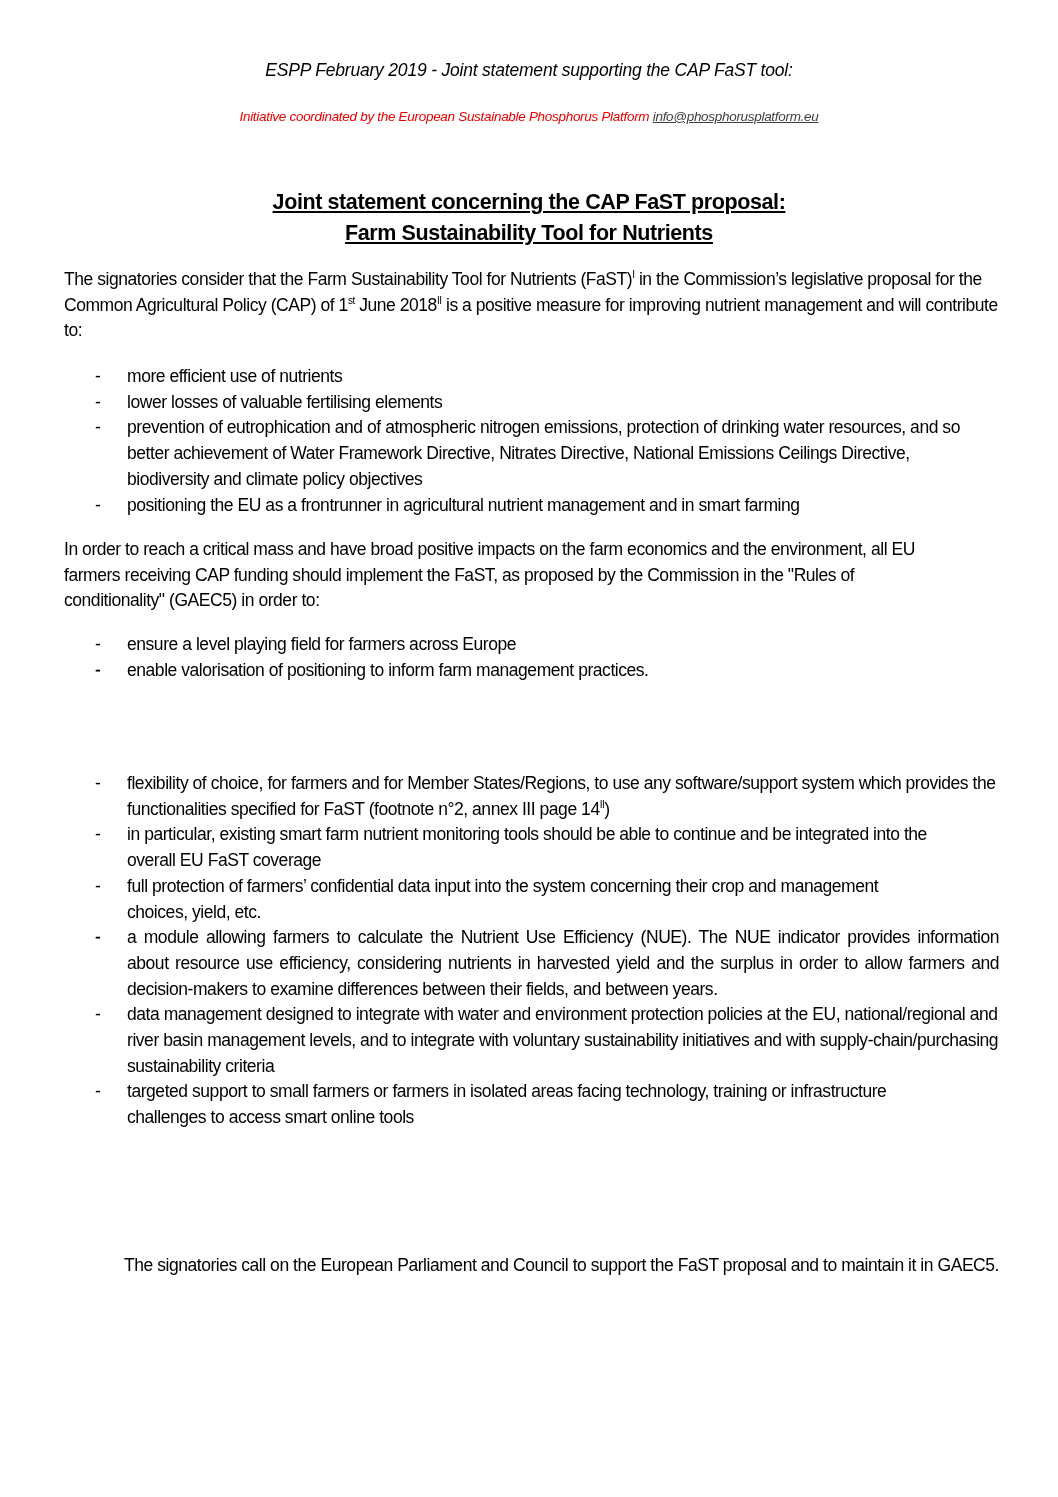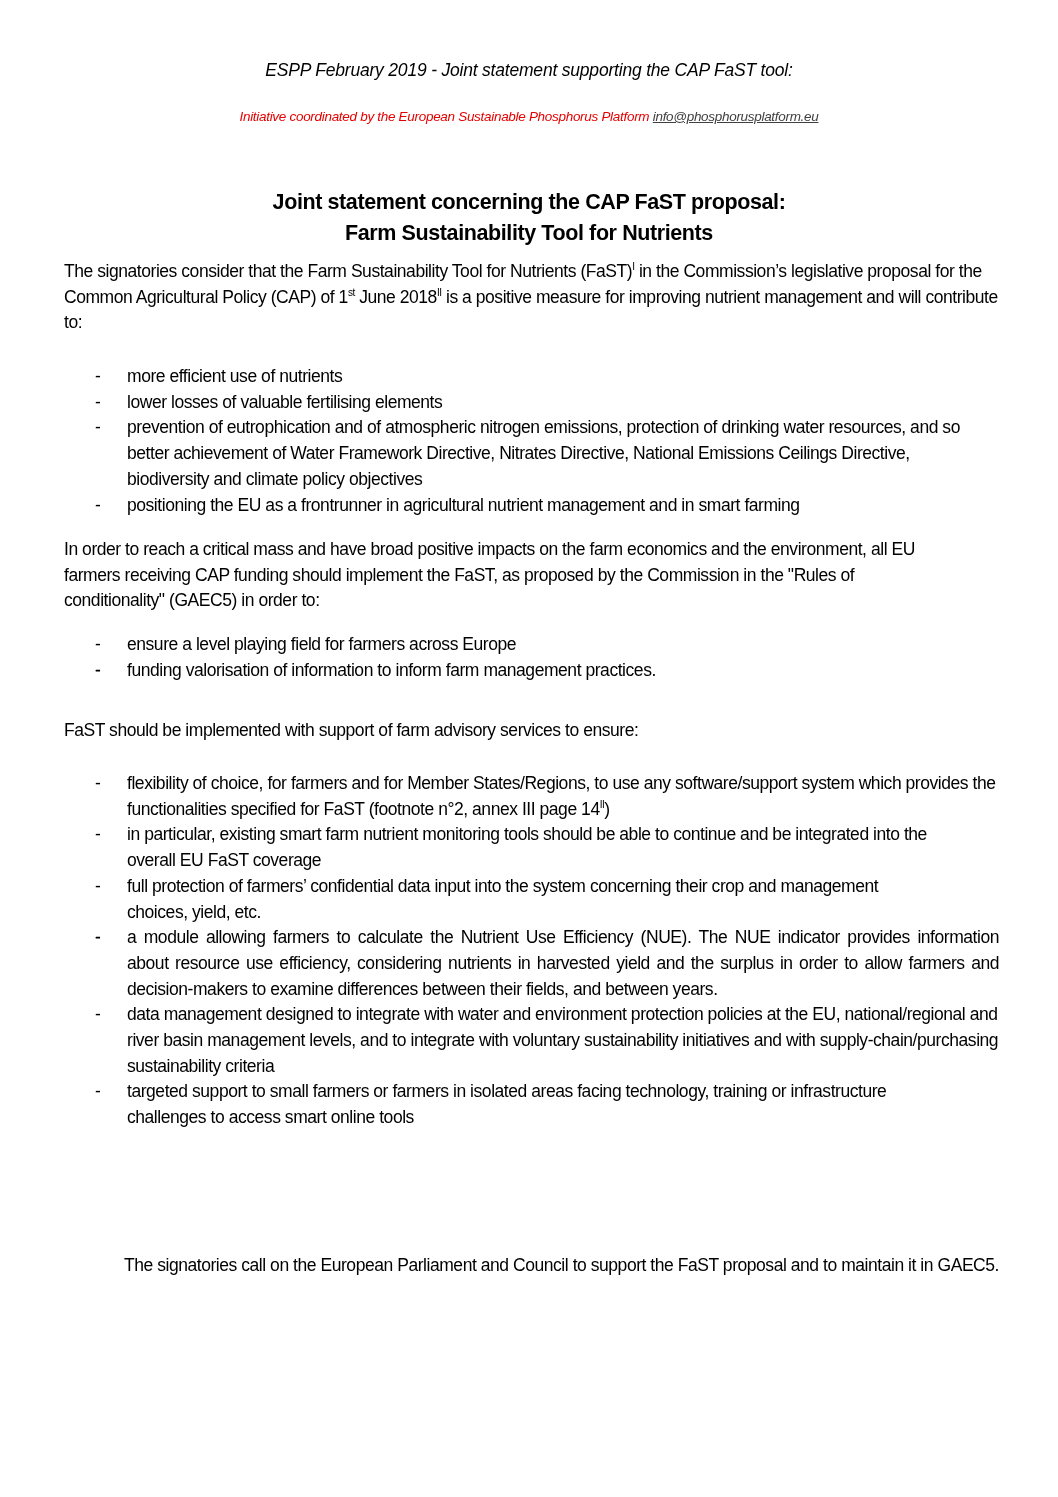--- a/index.html
+++ b/index.html
@@ -49,20 +49,21 @@
     left: 0;
     top: 187px;
     width: 1058px;
     text-align: center;
     font-weight: bold;
     font-size: 21.5px;
     line-height: 31px;
     letter-spacing: -0.4px;
   }
   .main-title span {
+    text-decoration: underline;
     display: block;
   }
   .body-text {
     position: absolute;
     left: 64px;
     width: 935px;
     font-size: 17.5px;
     line-height: 25.7px;
     letter-spacing: -0.45px;
   }
@@ -100,48 +101,45 @@
 
   <div class="header-line header-title">ESPP February 2019 - Joint statement supporting the CAP FaST tool:</div>
 
   <div class="header-line header-initiative"><span>Initiative coordinated by the European Sustainable Phosphorus Platform </span><a>info@phosphorusplatform.eu</a></div>
 
   <div class="main-title">
     <span>Joint statement concerning the CAP FaST proposal:</span>
     <span>Farm Sustainability Tool for Nutrients</span>
   </div>
 
-  <div class="body-text" style="top:259px;">
+  <div class="body-text" style="top:267px;">
     <p class="para"><span>The signatories consider that the Farm Sustainability Tool for Nutrients (FaST)</span><sup>I</sup><span> in the Commission’s legislative proposal for the Common Agricultural Policy (CAP) of 1</span><sup>st</sup><span> June 2018</span><sup>II</sup><span> is a positive measure for improving nutrient management and will contribute to:</span></p>
   </div>
 
   <div class="body-text" style="top:364px;">
     <ul class="bullets">
       <li><span class="dash">-</span><span>more efficient use of nutrients</span></li>
       <li><span class="dash">-</span><span>lower losses of valuable fertilising elements</span></li>
       <li style="padding-right:4px;"><span class="dash">-</span><span>prevention of eutrophication and of atmospheric nitrogen emissions, protection of drinking water resources, and so better achievement of Water Framework Directive, Nitrates Directive, National Emissions Ceilings Directive, biodiversity and climate policy objectives</span></li>
       <li><span class="dash">-</span><span>positioning the EU as a frontrunner in agricultural nutrient management and in smart farming</span></li>
     </ul>
   </div>
 
   <div class="body-text" style="top:537px; width:880px;">
     <p class="para">In order to reach a critical mass and have broad positive impacts on the farm economics and the environment, all EU farmers receiving CAP funding should implement the FaST, as proposed by the Commission in the "Rules of conditionality" (GAEC5) in order to:</p>
   </div>
 
   <div class="body-text" style="top:632px;">
     <ul class="bullets">
       <li><span class="dash">-</span><span>ensure a level playing field for farmers across Europe</span></li>
       <li><span class="dash">-</span></li>
-      <li><span class="dash">-</span><span>funding valorisation of information to inform farm management practices.</span></li>
+      <li><span class="dash">-</span><span>enable valorisation of positioning to inform farm management practices.</span></li>
     </ul>
   </div>
 
-  <div class="body-text" style="top:718px;">
-    <p class="para">FaST should be implemented with support of farm advisory services to ensure:</p>
-  </div>
 
   <div class="body-text" style="top:771px;">
     <ul class="bullets">
       <li><span class="dash">-</span><span>flexibility of choice, for farmers and for Member States/Regions, to use any software/support system which provides the functionalities specified for FaST (footnote n°2, annex III page 14</span><sup>II</sup><span>)</span></li>
       <li style="padding-right:40px;"><span class="dash">-</span><span>in particular, existing smart farm nutrient monitoring tools should be able to continue and be integrated into the overall EU FaST coverage</span></li>
       <li style="padding-right:60px;"><span class="dash">-</span><span>full protection of farmers’ confidential data input into the system concerning their crop and management choices, yield, etc.</span></li>
       <li style="padding-right:10px;"><span class="dash">-</span></li>
       <li class="justify"><span class="dash">-</span><span>a module allowing farmers to calculate the Nutrient Use Efficiency (NUE). The NUE indicator provides information about resource use efficiency, considering nutrients in harvested yield and the surplus in order to allow farmers and decision-makers to examine differences between their fields, and between years.</span></li>
       <li><span class="dash">-</span><span>data management designed to integrate with water and environment protection policies at the EU, national/regional and river basin management levels, and to integrate with voluntary sustainability initiatives and with supply-chain/purchasing sustainability criteria</span></li>
       <li style="padding-right:60px;"><span class="dash">-</span><span>targeted support to small farmers or farmers in isolated areas facing technology, training or infrastructure challenges to access smart online tools</span></li>

